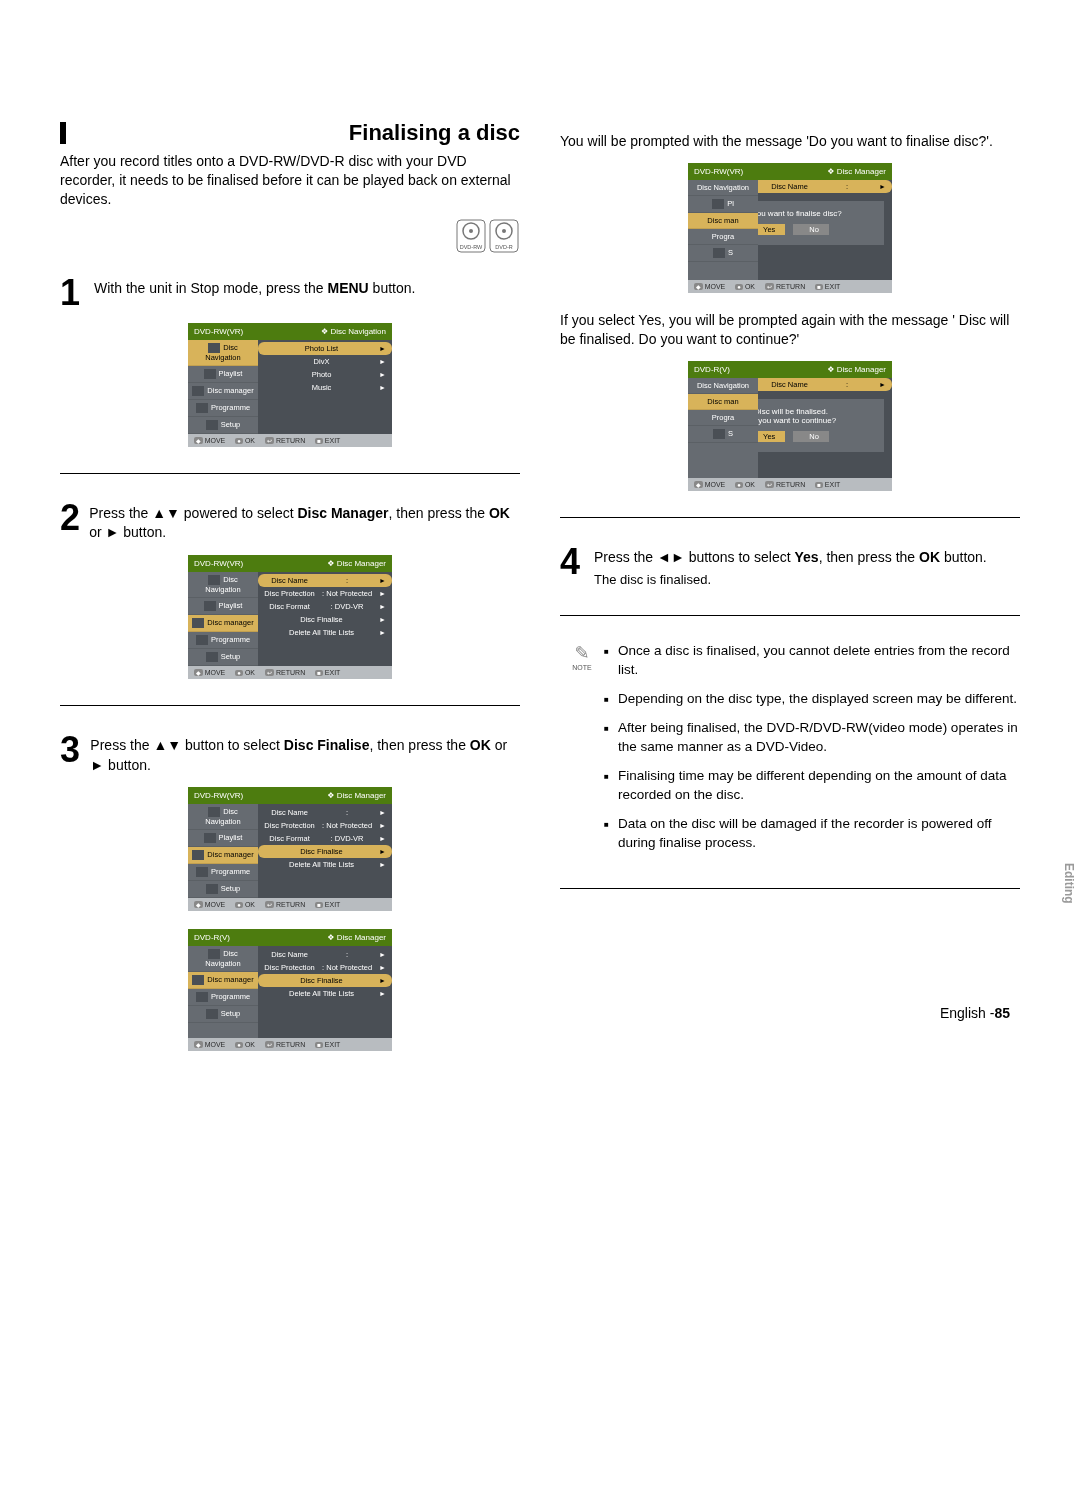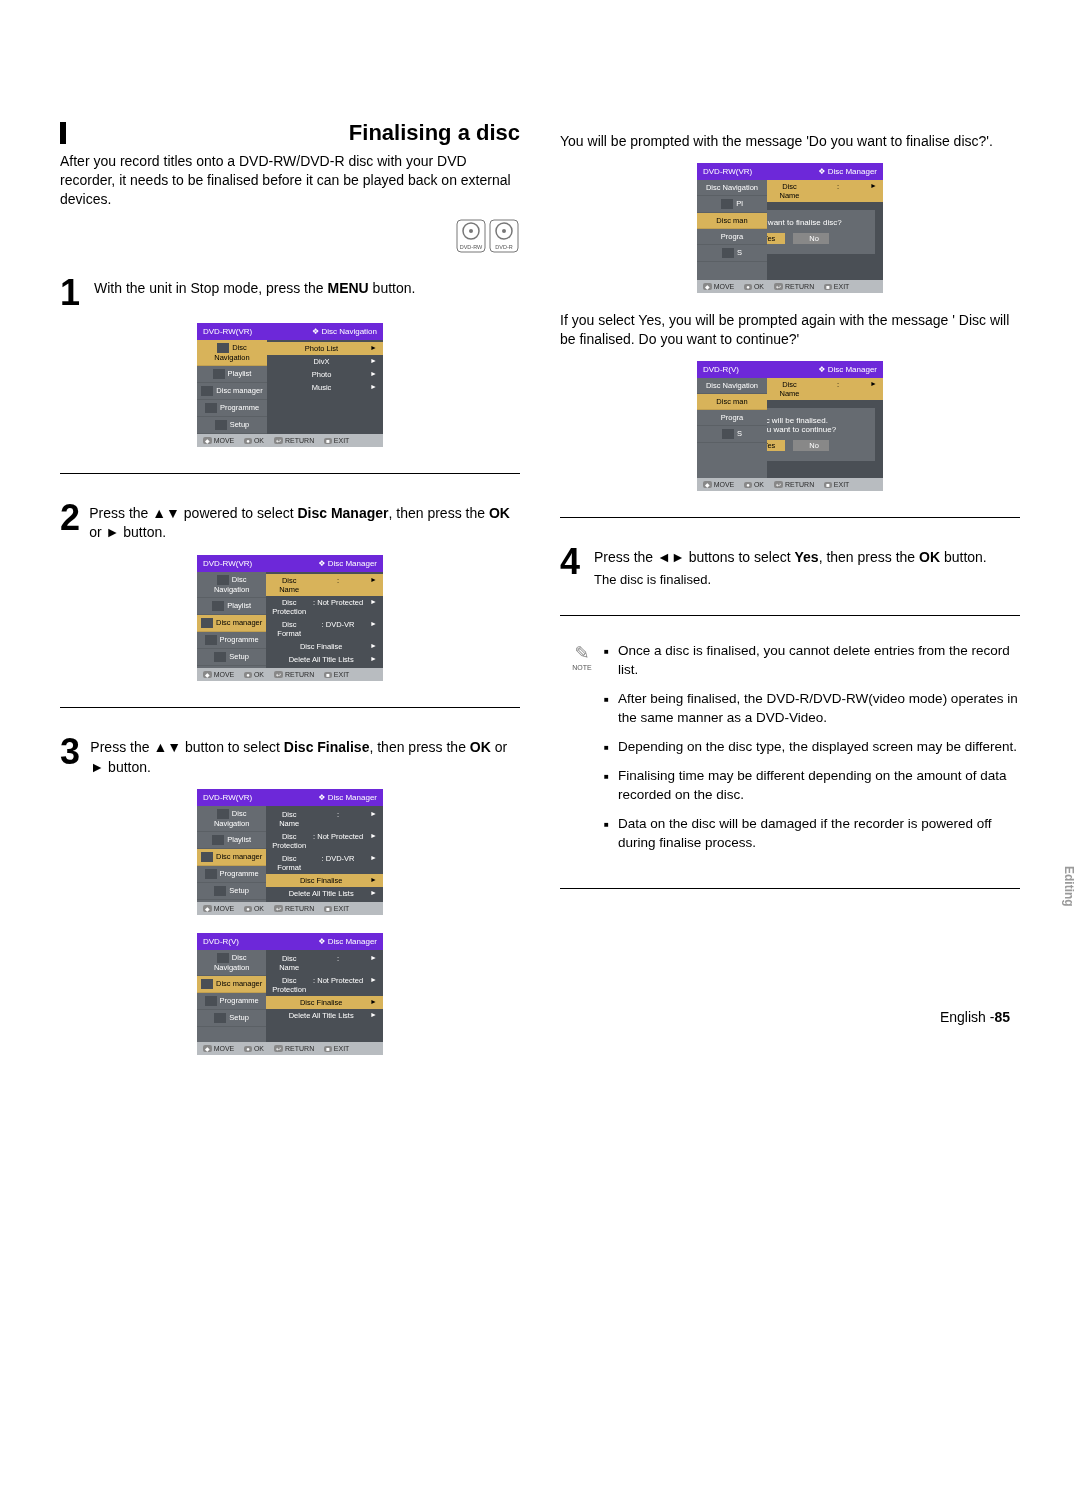--- a/index.html
+++ b/index.html
@@ -9,30 +9,30 @@
   .heading-bar { display: flex; align-items: center; margin-bottom: 6px; justify-content: space-between; }
   .heading-bar .bar { width: 6px; height: 22px; background: #000; margin-right: 6px; }
   .heading-bar h2 { font-size: 22px; font-weight: bold; }
   .intro { font-size: 14px; line-height: 1.35; margin-bottom: 10px; }
   .disc-icons { text-align: right; margin: 6px 0 18px 0; }
   .disc-icons svg { display: inline-block; }
   .step { display: flex; margin: 18px 0 10px 0; }
   .step .num { font-size: 36px; font-weight: bold; width: 34px; line-height: 1; }
   .step .txt { font-size: 14px; line-height: 1.4; padding-top: 4px; }
   .osd-wrap { text-align: center; margin: 12px 0 18px 0; }
-  .osd { display: inline-block; width: 186px; background: #6d28d9; color: #fff; font-size: 8px; position: relative; }
+  .osd { display: inline-block; width: 204px; background: #4d7c0f; color: #fff; font-size: 8px; position: relative; }
   .osd-header { display: flex; justify-content: space-between; padding: 4px 6px; font-size: 8px; }
   .osd-header .right::before { content: "❖ "; }
   .osd-body { display: flex; min-height: 92px; }
   .osd-side { width: 70px; background: #666b71; }
   .osd-side .sitem { padding: 3px 4px; font-size: 7.5px; border-bottom: 1px solid rgba(0,0,0,0.1); position: relative; }
   .osd-side .sitem.sel { background: #d8b35a; color: #000; }
   .osd-side .sitem .ico { display: inline-block; width: 12px; height: 10px; background: #4a4f55; margin-right: 3px; vertical-align: middle; }
   .osd-main { flex: 1; background: #4a4f55; padding: 2px 0; }
-  .osd-row { display: flex; padding: 2px 6px; font-size: 7.5px; align-items: flex-start; }
+  .osd-row { display: flex; padding: 2px 6px; font-size: 7.5px; align-items: center; border-radius: 6px; }
   .osd-row.hl { background: #d8b35a; color: #000; }
   .osd-row .label { flex: 1; }
   .osd-row .val { width: 64px; }
   .osd-row .arrow { font-size: 7px; }
   .osd-footer { display: flex; background: #b8bcc0; color: #2a2a2a; font-size: 7px; padding: 3px 6px; gap: 10px; }
   .osd-footer span i { font-style: normal; display: inline-block; background: #888; color: #fff; border-radius: 2px; padding: 0 2px; margin-right: 2px; font-size: 6px; }
   .prompt-box { background: #666b71; margin: 8px; padding: 8px 6px 10px 6px; text-align: center; font-size: 8px; }
   .prompt-box .btns { margin-top: 6px; display: flex; justify-content: center; gap: 8px; }
   .prompt-box .btn { background: #d8b35a; color: #000; padding: 1px 10px; font-size: 7.5px; }
   .prompt-box .btn.no { background: #888; color: #fff; padding-left: 16px; }
@@ -382,22 +382,22 @@
 
     <hr class="sep">
 
     <div class="note-block">
       <div class="note-ico">
         <span class="pencil">✎</span>
         <span>NOTE</span>
       </div>
       <ul class="note-list">
         <li>Once a disc is finalised, you cannot delete entries from the record list.</li>
+        <li>Depending on the disc type, the displayed screen may be different.</li>
         <li>After being finalised, the DVD-R/DVD-RW(video mode) operates in the same manner as a DVD-Video.</li>
-        <li>Depending on the disc type, the displayed screen may be different.</li>
         <li>Finalising time may be different depending on the amount of data recorded on the disc.</li>
         <li>Data on the disc will be damaged if the recorder is powered off during finalise process.</li>
       </ul>
     </div>
     <hr class="sep">
 
   </div>
 
   <div class="side-tab">Editing</div>
 

